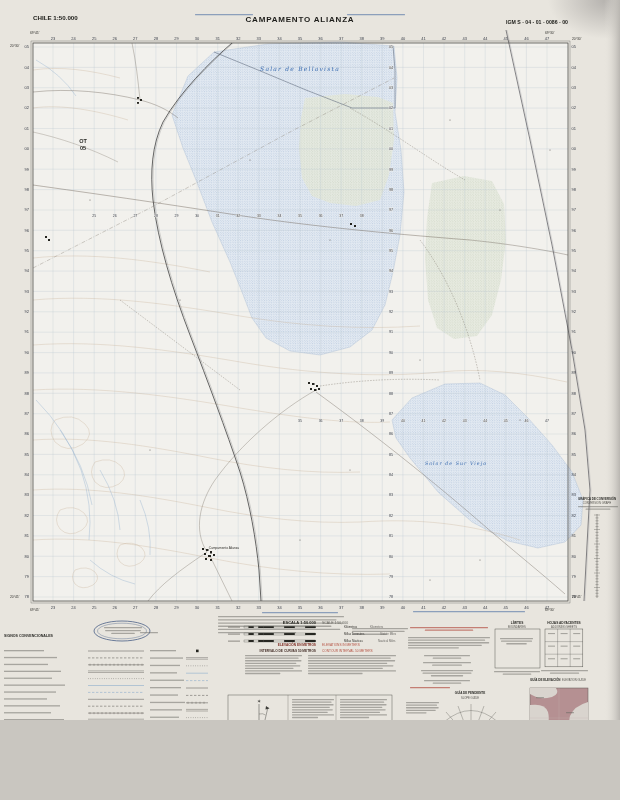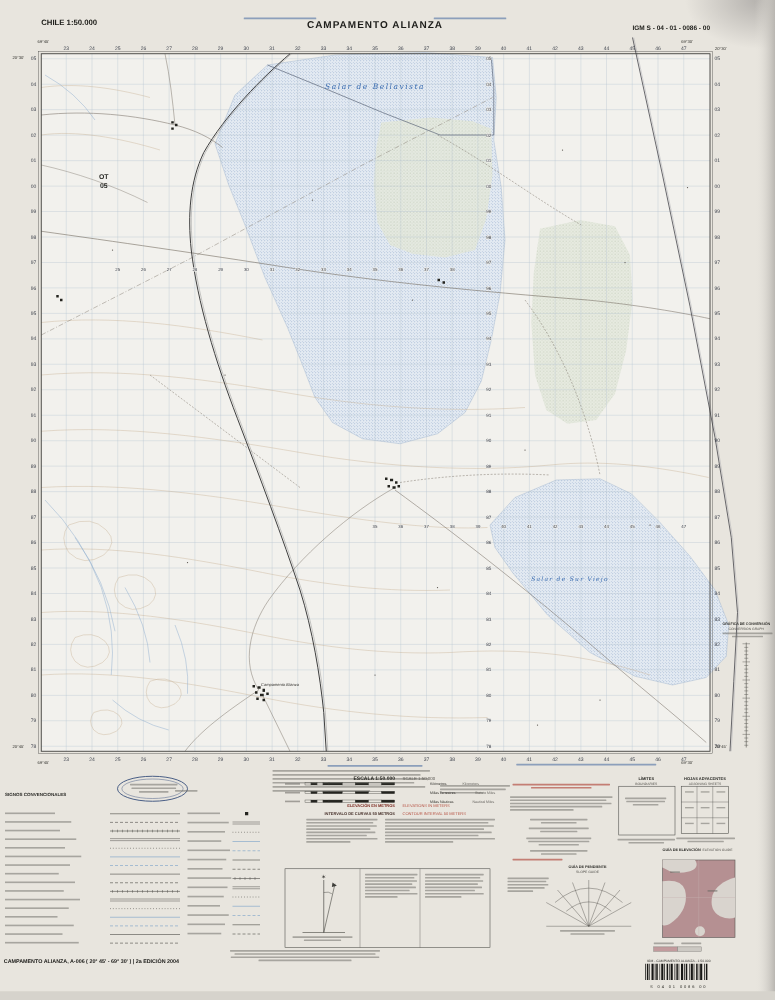--- a/index.html
+++ b/index.html
@@ -1,16 +1,16 @@
 <!DOCTYPE html>
 <html><head>
 <meta charset="utf-8">
 <style>
   html,body{margin:0;padding:0;background:#c9c6c0;}
-  #page{position:relative;width:620px;height:800px;overflow:hidden;
+  #page{position:relative;width:620px;height:720px;overflow:hidden;
         font-family:"Liberation Sans",sans-serif;background:#e8e5de;}
   svg text{font-family:"Liberation Sans",sans-serif;}
   .serif-it{font-family:"DejaVu Serif",serif;font-style:italic;}
 </style>
 </head>
 <body>
 
 <div id="page">
 <svg id="mapsvg" width="620" height="800" viewBox="0 0 620 800">
   <defs>

